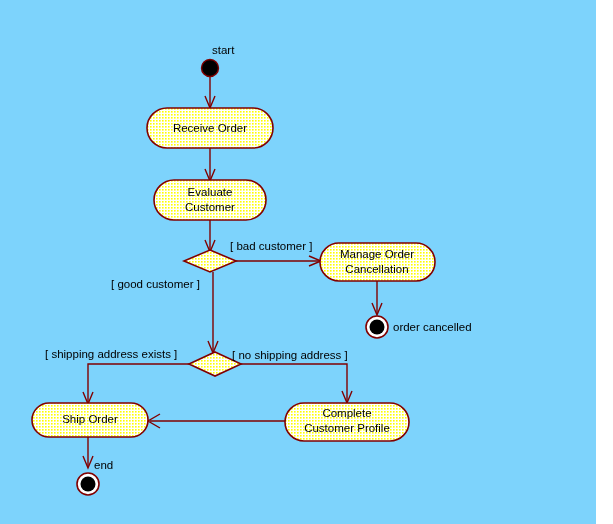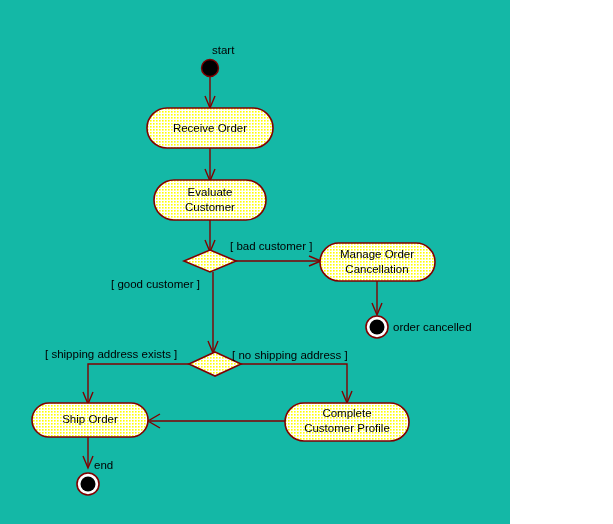--- a/index.html
+++ b/index.html
@@ -8,23 +8,23 @@
     background: #ffffff;
   }
   body {
     width: 613px;
     height: 524px;
     font-family: "Liberation Sans", sans-serif;
     overflow: hidden;
   }
   #diagram-canvas {
     position: relative;
-    width: 510px;
+    width: 596px;
     height: 524px;
-    background: #14b8a6;
+    background: #7dd3fc;
   }
   svg.diagram {
     display: block;
     width: 613px;
     height: 524px;
   }
   .node-label {
     font-family: "Liberation Sans", sans-serif;
     font-size: 11.5px;
     fill: #000000;

